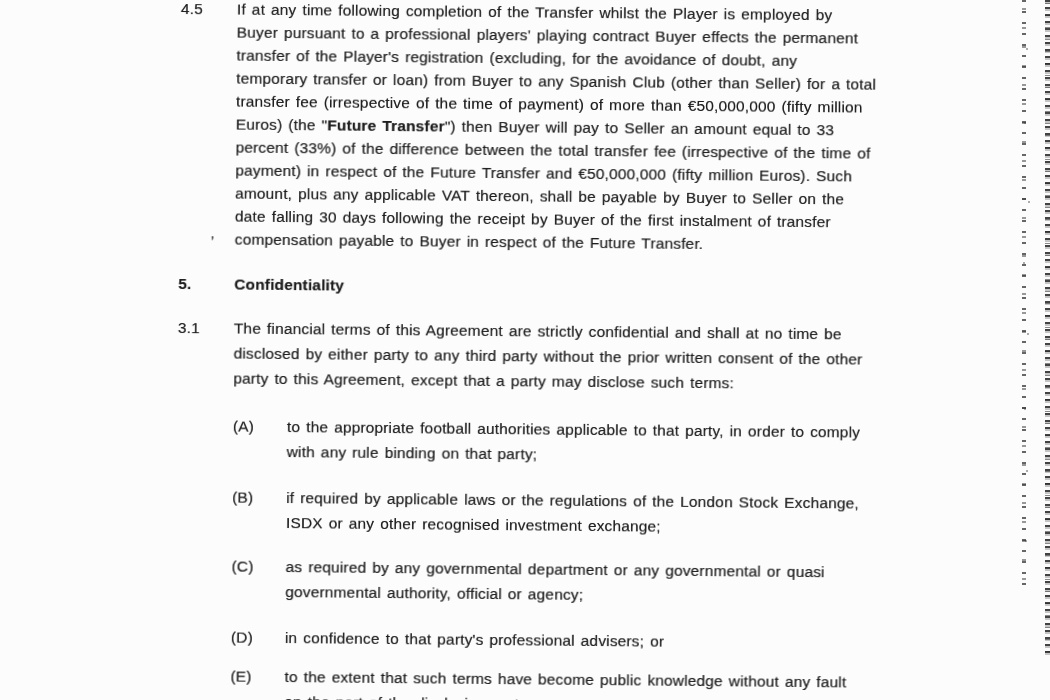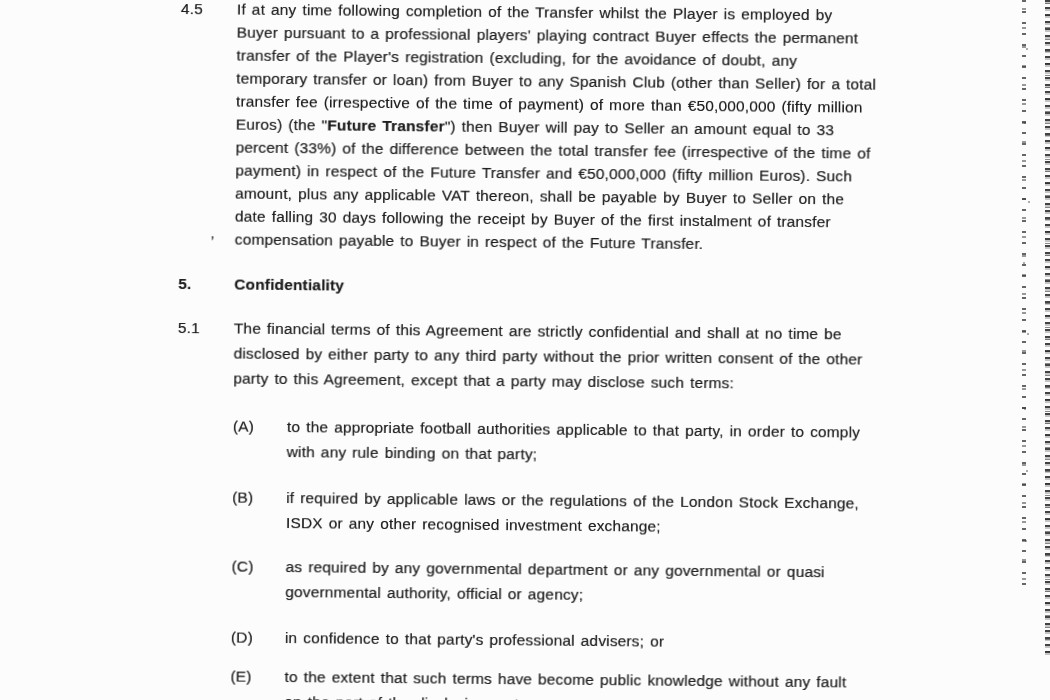--- a/index.html
+++ b/index.html
@@ -88,21 +88,21 @@
           <div class="line">compensation payable to Buyer in respect of the Future Transfer.</div>
         </div>
     </div>
 
     <div class="clause" id="h5">
       <div class="num bold">5.</div>
       <div class="lines bold">Confidentiality</div>
     </div>
 
     <div class="clause lh25" id="p51">
-      <div class="num">5.1</div>
+      <div class="num">3.1</div>
       <div class="lines">
           <div class="line">The financial terms of this Agreement are strictly confidential and shall at no time be</div>
           <div class="line">disclosed by either party to any third party without the prior written consent of the other</div>
           <div class="line">party to this Agreement, except that a party may disclose such terms:</div>
         </div>
     </div>
 
     <div class="clause sub lh25" id="sA">
       <div class="num">(A)</div>
       <div class="lines">

